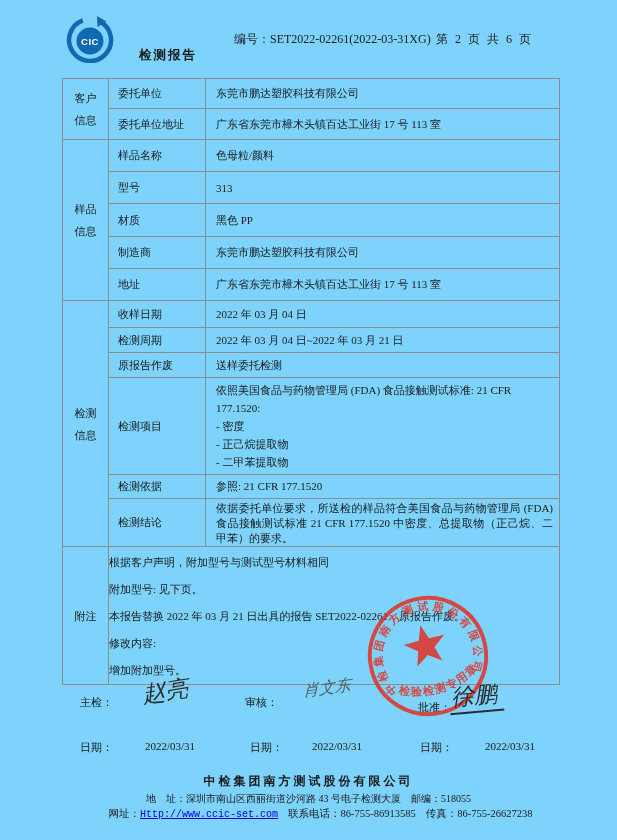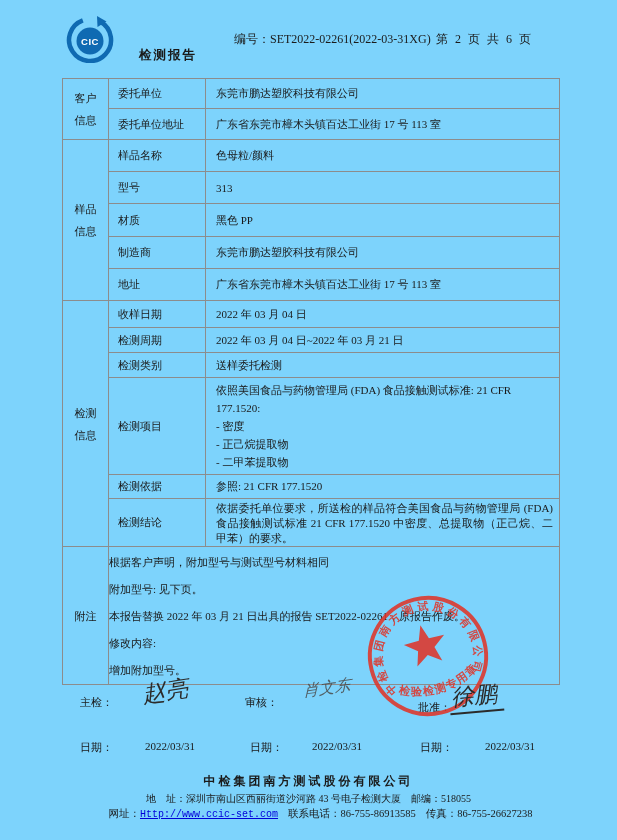--- a/index.html
+++ b/index.html
@@ -108,21 +108,21 @@
             <div class="v">检测信息</div>
           </td>
       <td class="fld">收样日期</td>
       <td class="val">2022 年 03 月 04 日</td>
     </tr>
     <tr style="height:25px">
       <td class="fld">检测周期</td>
       <td class="val">2022 年 03 月 04 日~2022 年 03 月 21 日</td>
     </tr>
     <tr style="height:25px">
-      <td class="fld">检测类别</td>
+      <td class="fld">原报告作废</td>
       <td class="val">送样委托检测</td>
     </tr>
     <tr style="height:92px">
       <td class="fld">检测项目</td>
       <td class="val pre">依照美国食品与药物管理局 (FDA) 食品接触测试标准: 21 CFR
 177.1520:
 - 密度
 - 正己烷提取物
 - 二甲苯提取物</td>
     </tr>

